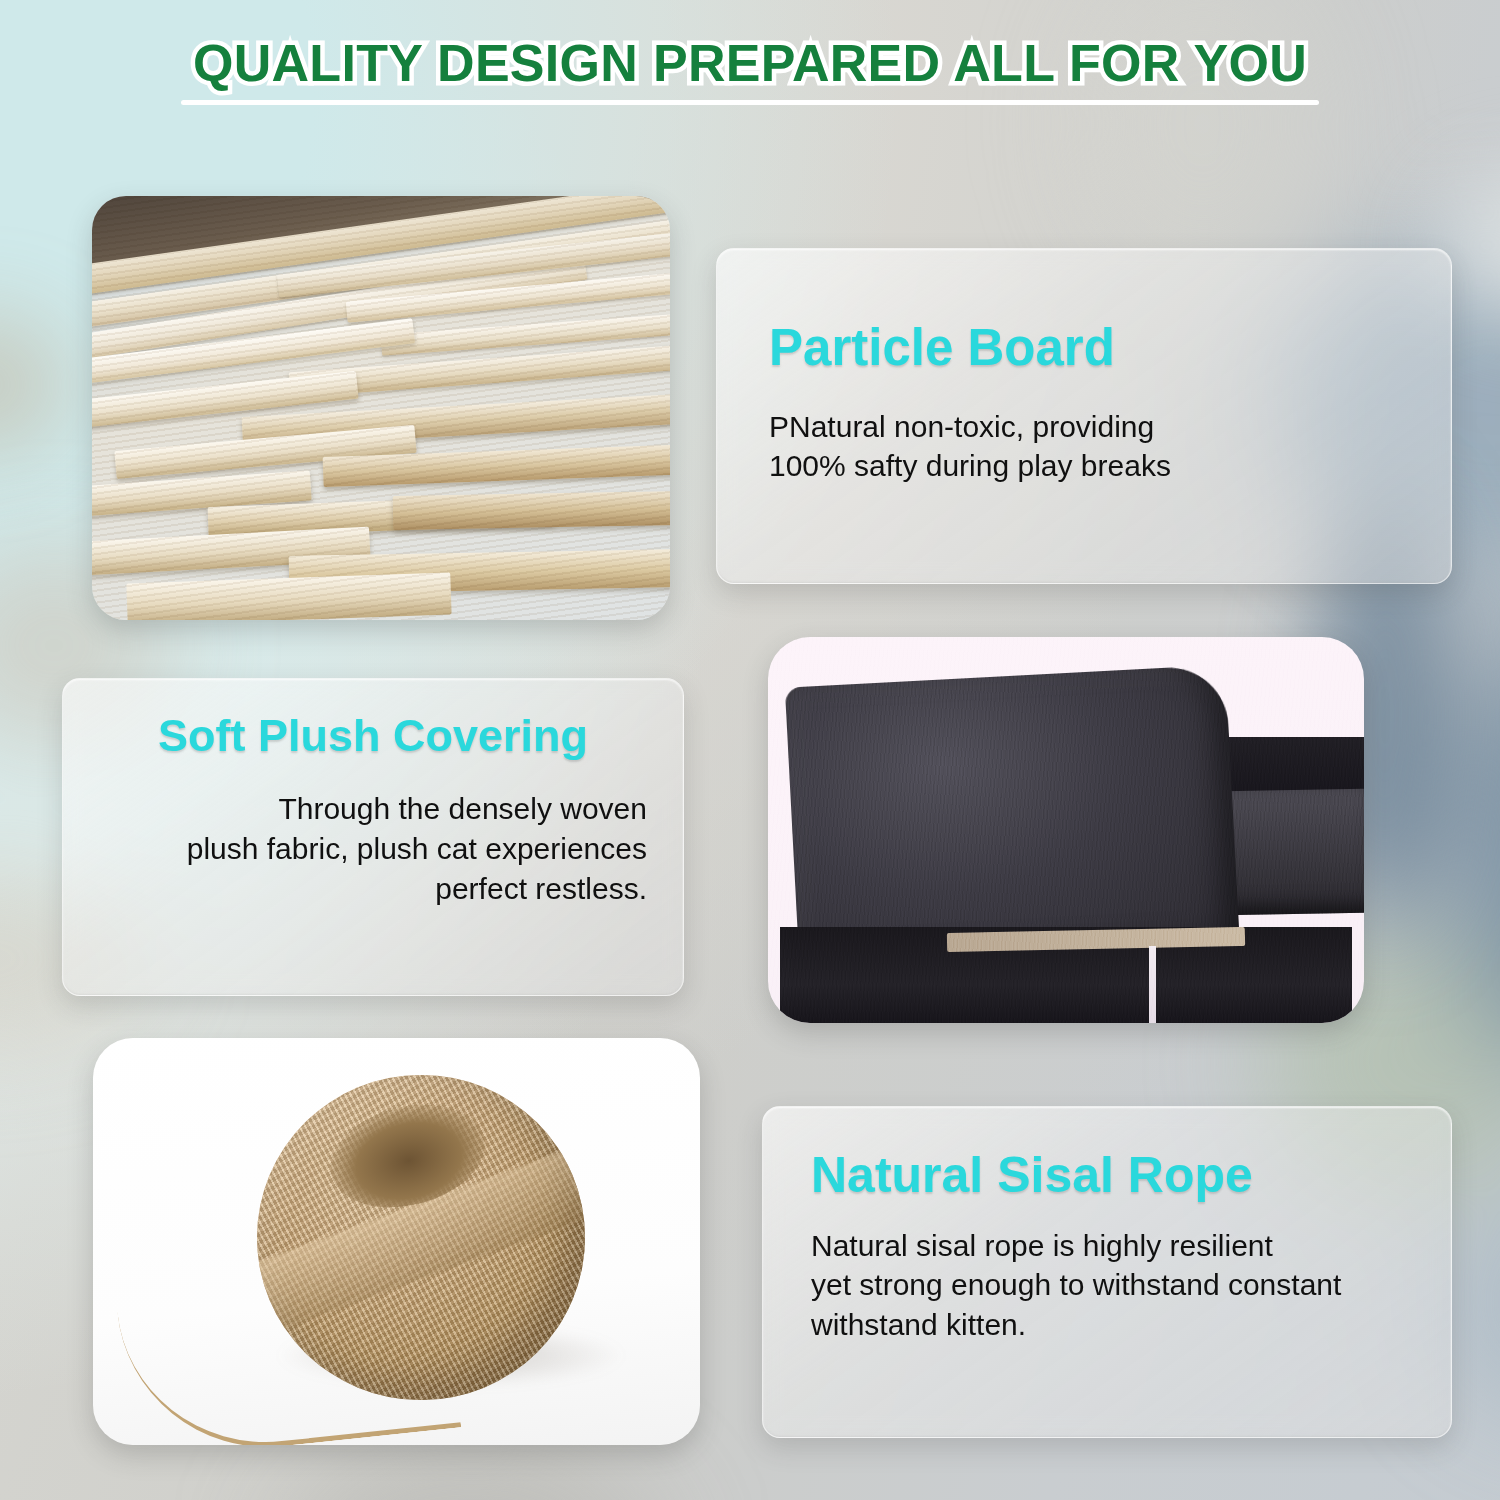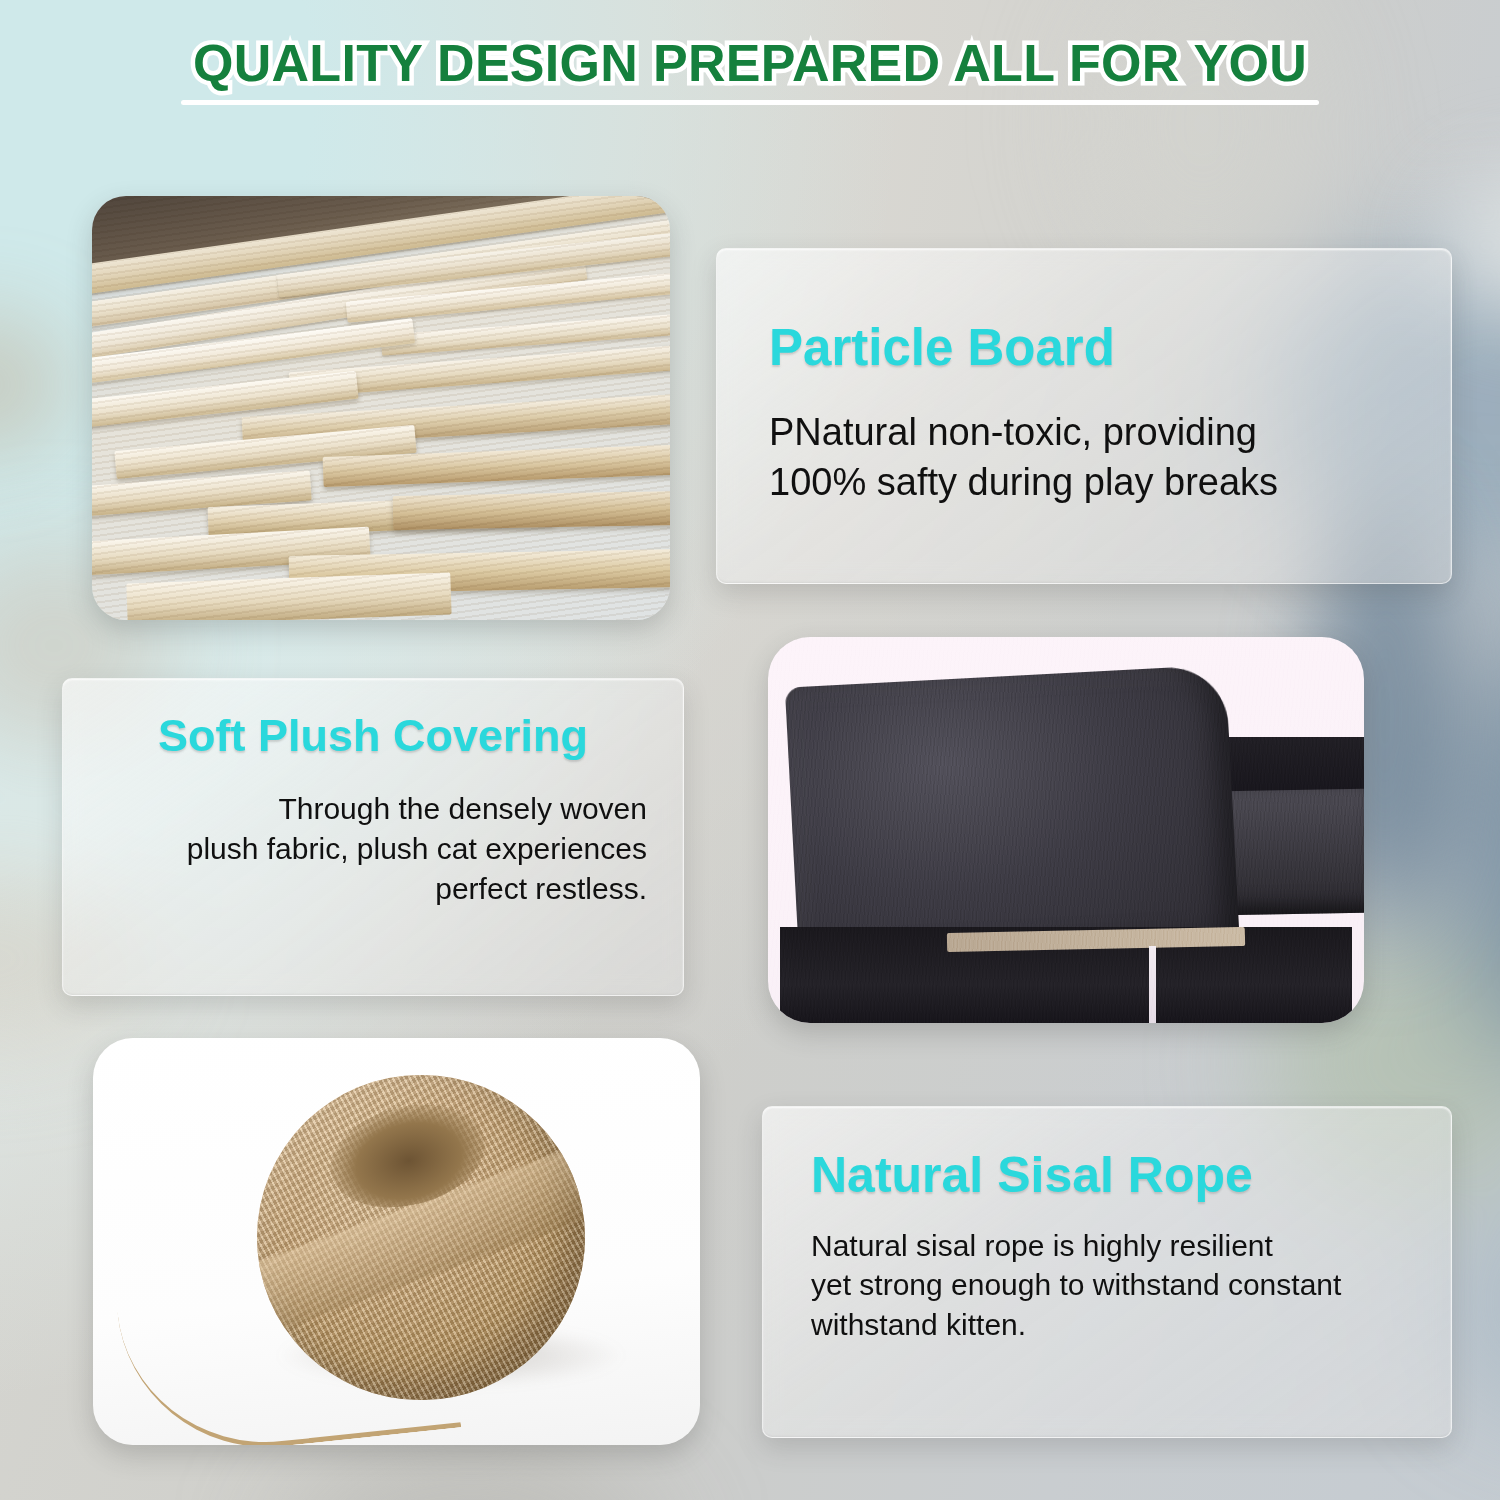--- a/index.html
+++ b/index.html
@@ -53,21 +53,21 @@
     white-space:nowrap;
   }
   #title-underline{
     width:1138px;height:5px;background:#ffffff;border-radius:3px;
     margin:9px auto 0;
   }
 
   
   .panel{
     position:absolute;z-index:3;
-    border-radius:10px;
+    border-radius:18px;
     background:
       linear-gradient(145deg, rgba(255,255,255,.62) 0%, rgba(246,246,246,.44) 38%, rgba(236,236,236,.40) 72%, rgba(228,228,228,.46) 100%);
     border:1px solid rgba(255,255,255,.55);
     box-shadow:
       0 10px 26px rgba(60,60,60,.18),
       inset 0 1px 2px rgba(255,255,255,.85),
       inset 0 -1px 2px rgba(150,150,150,.18);
     backdrop-filter:blur(9px);
     box-sizing:border-box;
     overflow:hidden;
@@ -86,21 +86,21 @@
   .card-b{
     color:#101010;
     line-height:1.33;
     margin:0;
   }
   .card-b span{display:block;}
 
   
   #card-particle{left:716px;top:248px;width:736px;height:336px;}
   #card-particle .card-h{font-size:51px;margin:72px 0 0 52px;}
-  #card-particle .card-b{font-size:38px;margin:32px 0 0 52px;}
+  #card-particle .card-b{font-size:30px;margin:32px 0 0 52px;}
 
   
   #photo-particle{left:92px;top:196px;width:578px;height:424px;border-radius:34px;}
   .pb-bg{position:absolute;inset:0;background:linear-gradient(160deg,#cfd9df 0%,#e6e3da 40%,#dfe3e4 100%);}
   .pb-dark{position:absolute;left:-6%;top:-2%;width:112%;height:20%;
     background:linear-gradient(175deg,#4a4038 0%,#6a5c4d 60%,#8d7f6a 100%);
     transform:rotate(-7deg);transform-origin:left top;}
   .slab{position:absolute;border-radius:2px;}
 
   

